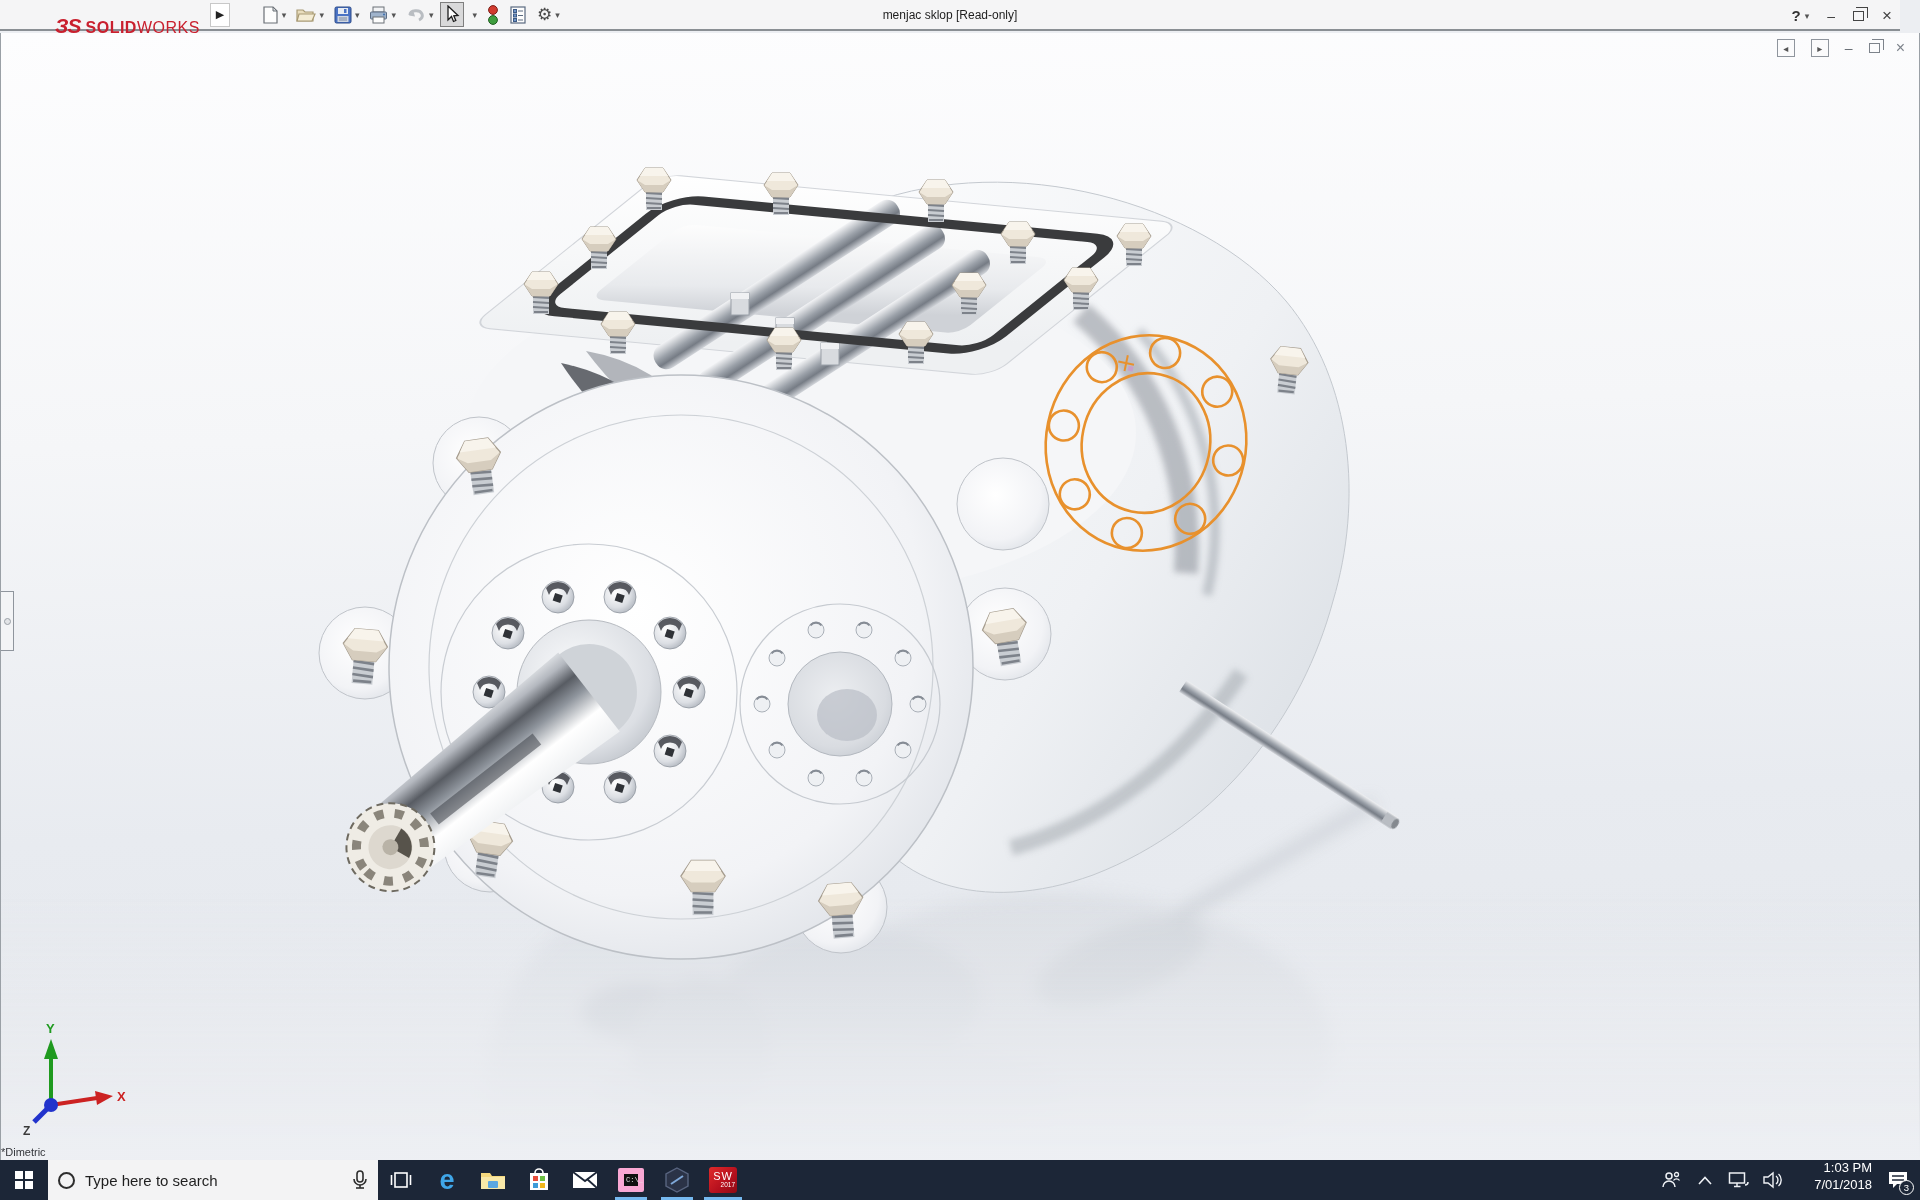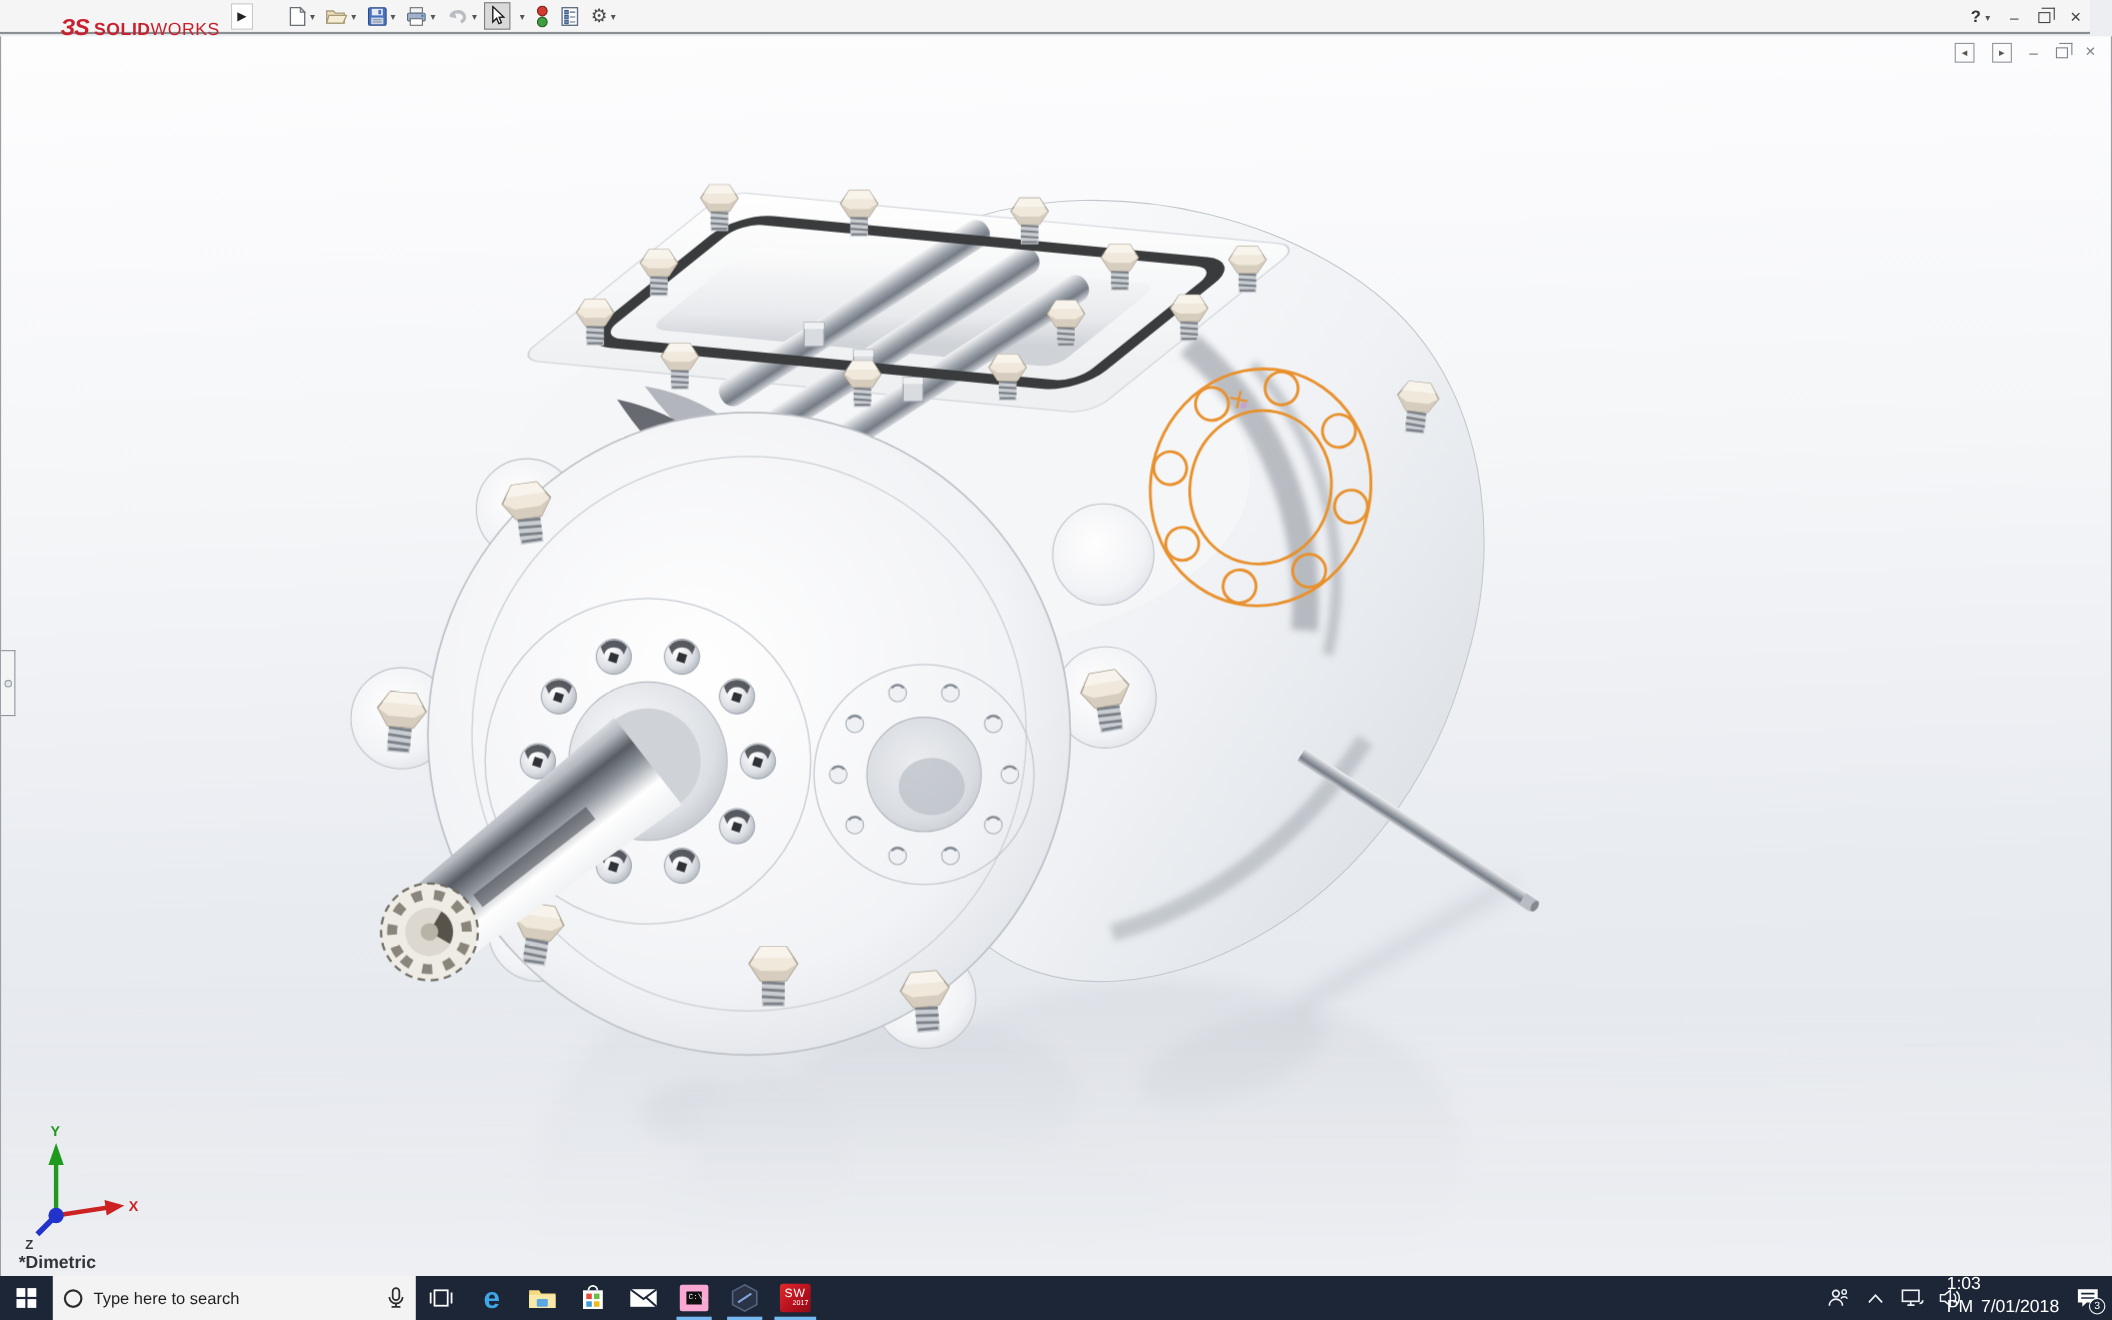--- a/index.html
+++ b/index.html
@@ -41,21 +41,21 @@
   .vp-controls{position:absolute;top:6px;right:14px;display:flex;align-items:center;gap:16px;z-index:5;}
   .vp-box{width:18px;height:18px;border:1px solid #8f959d;background:#fbfbfc;display:flex;align-items:center;justify-content:center;
     font-size:10px;color:#555;}
   .vp-min{font-size:14px;color:#6a7077;}
   .vp-restore{width:11px;height:10px;border:1.5px solid #7d838b;position:relative;display:inline-block;}
   .vp-restore::before{content:"";position:absolute;left:2px;top:-5px;width:11px;height:10px;border:1.5px solid #7d838b;border-bottom:none;border-left:none;}
   .vp-close{font-size:16px;color:#7d838b;}
   .left-tab{position:absolute;left:0;top:558px;width:13px;height:60px;background:#f3f4f6;
     border:1px solid #8f959d;border-left:none;display:flex;align-items:center;justify-content:center;z-index:5;}
   .left-tab .dot{width:7px;height:7px;border-radius:50%;background:#e2e4e7;border:1px solid #9aa0a7;}
-  .view-label{position:absolute;left:16px;bottom:2px;font-size:16px;font-weight:bold;color:#33353a;z-index:5;}
+  .view-label{position:absolute;left:0;bottom:2px;font-size:11px;font-weight:normal;color:#33353a;z-index:5;}
 
   
   .taskbar{position:absolute;left:0;bottom:0;width:1920px;height:40px;background:var(--taskbar_bg);
     display:flex;align-items:stretch;z-index:10;}
   .tb-item{display:flex;align-items:center;justify-content:center;position:relative;}
   .start{width:48px;}
   .startgrid{display:grid;grid-template-columns:8px 8px;grid-template-rows:8px 8px;gap:2px;}
   .startgrid i{background:#fff;}
   .searchbox{width:330px;background:#f3f3f4;display:flex;align-items:center;gap:10px;padding:0 10px;margin:0;justify-content:space-between;}
   .searchbox .ring{width:17px;height:17px;border:2.5px solid #2d2d2d;border-radius:50%;}
@@ -64,21 +64,21 @@
   .app .runline{position:absolute;bottom:0;left:7px;right:7px;height:3px;background:var(--running_indicator);}
   .edge-e{font-size:27px;font-weight:bold;color:#3fa6e8;}
   .cmdbox{width:26px;height:24px;background:#101010;border:6px solid #f9a8d4;border-radius:2px;color:#e8e8e8;
     font-family:"Liberation Mono",monospace;font-size:7px;display:flex;align-items:flex-start;padding:2px;}
   .swicon{width:28px;height:26px;background:linear-gradient(135deg,#e02a2a 0%,#b40f1d 60%,#8d0c16 100%);
     border-radius:3px;color:#fff;display:flex;flex-direction:column;align-items:center;justify-content:center;line-height:1;}
   .swicon .sw{font-size:11px;font-weight:normal;letter-spacing:1px;}
   .swicon .yr{font-size:6.5px;align-self:flex-end;margin-right:2px;}
   .traygroup{margin-left:auto;display:flex;align-items:stretch;}
   .trayitem{display:flex;align-items:center;justify-content:center;width:34px;}
-  .clock{width:86px;display:flex;flex-direction:row;align-items:flex-end;justify-content:flex-end;color:#fff;font-size:16px;line-height:1.3;padding-right:4px;}
+  .clock{width:86px;display:flex;flex-direction:column;align-items:flex-end;justify-content:flex-start;color:#fff;font-size:13px;line-height:1.3;padding-right:4px;}
   .action{width:44px;position:relative;}
   .badge{position:absolute;right:6px;bottom:5px;min-width:15px;height:15px;border-radius:50%;background:#1C2637;
     border:1px solid #fff;color:#fff;font-size:9.5px;display:flex;align-items:center;justify-content:center;}
 </style>
 </head>
 <body>
 
 <div class="titlebar">
   <div class="brand">
     <span class="mark">ЗS</span>
@@ -153,20 +153,21 @@
         <line x1="9" y1="9.5" x2="14" y2="9.5" stroke="#5a6a80"></line>
         <line x1="9" y1="14" x2="14" y2="14" stroke="#5a6a80"></line>
       </svg>
     </div>
     <div class="tool">
       <span class="gearchar">⚙</span>
       <span class="dd">▾</span>
     </div>
   </div>
 
+  <div class="win-title">menjac sklop [Read-only]</div>
 
   <div class="tb-right">
     <div class="helpwrap">
       <span class="help">?</span>
       <span class="dd">▾</span>
     </div>
     <span class="tb-btn">–</span>
     <span class="restore-box"></span>
     <span class="tb-btn" style="font-size:17px;">×</span>
   </div>

